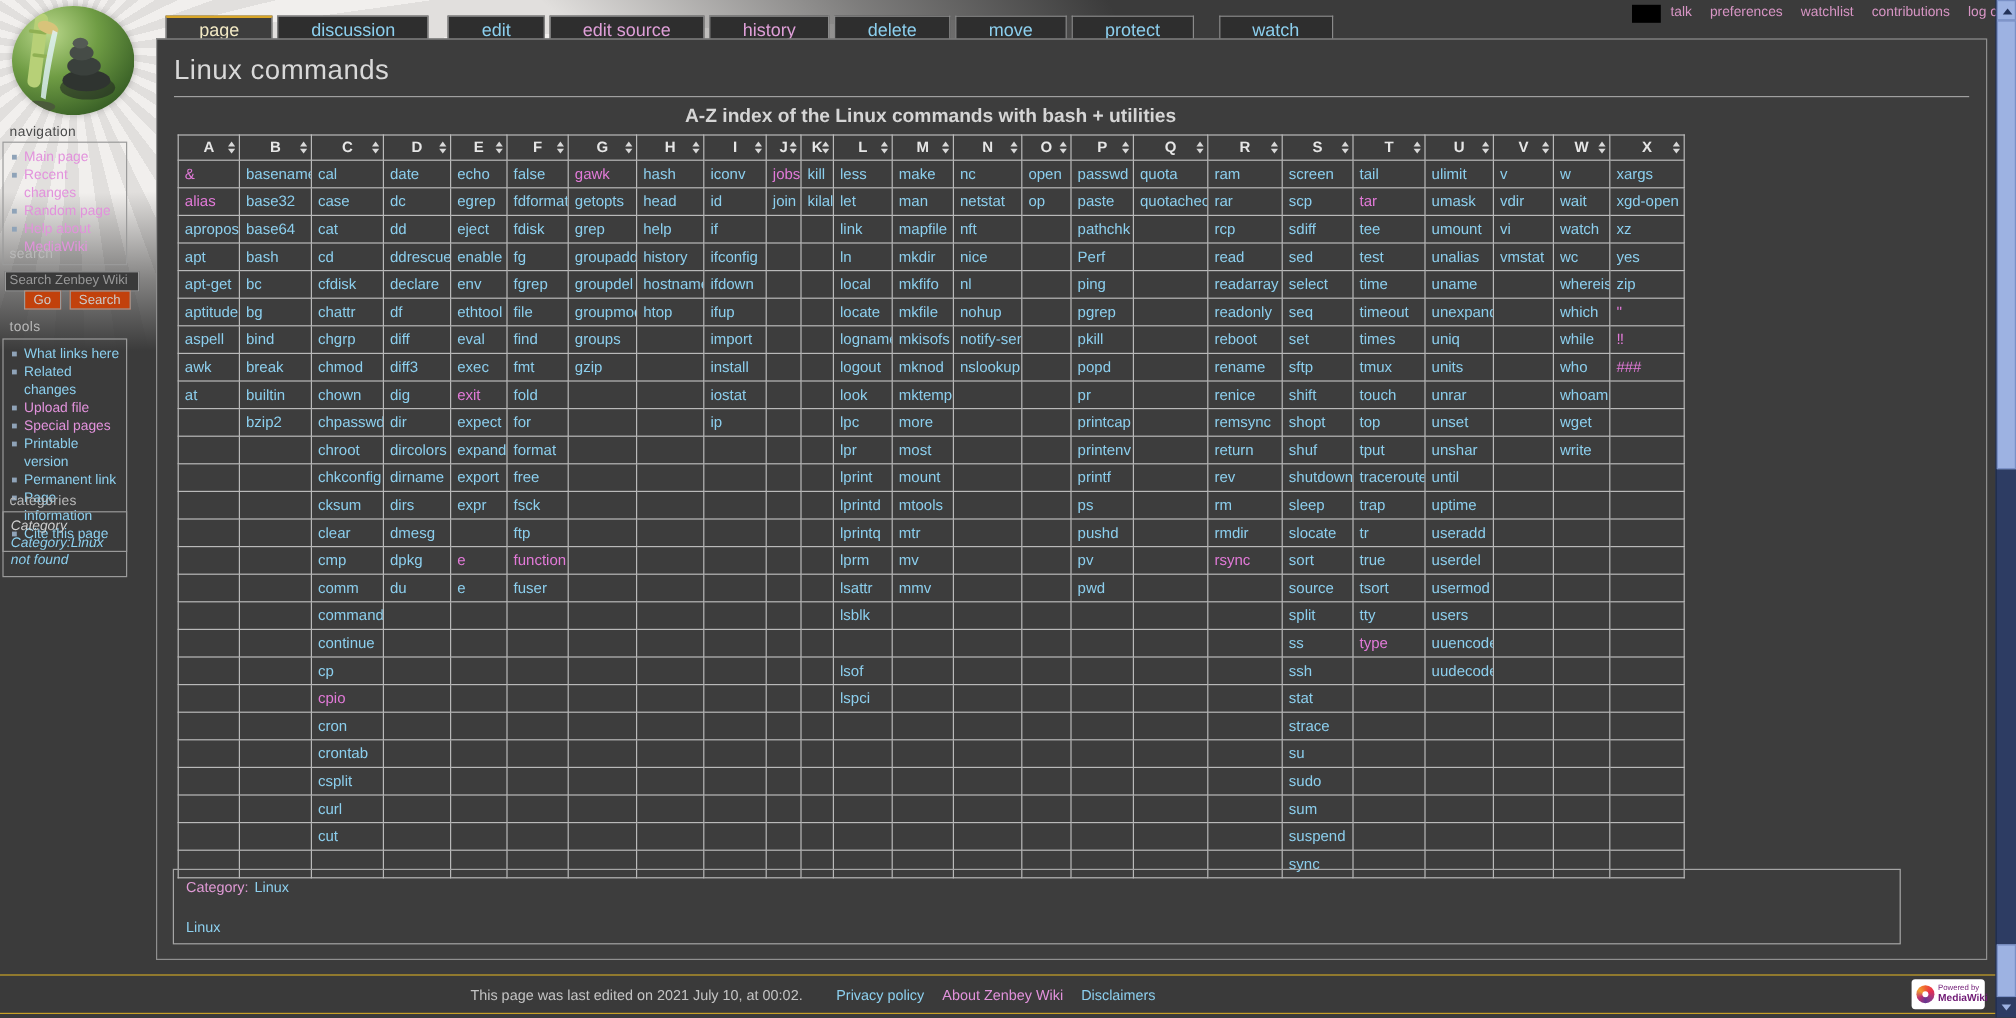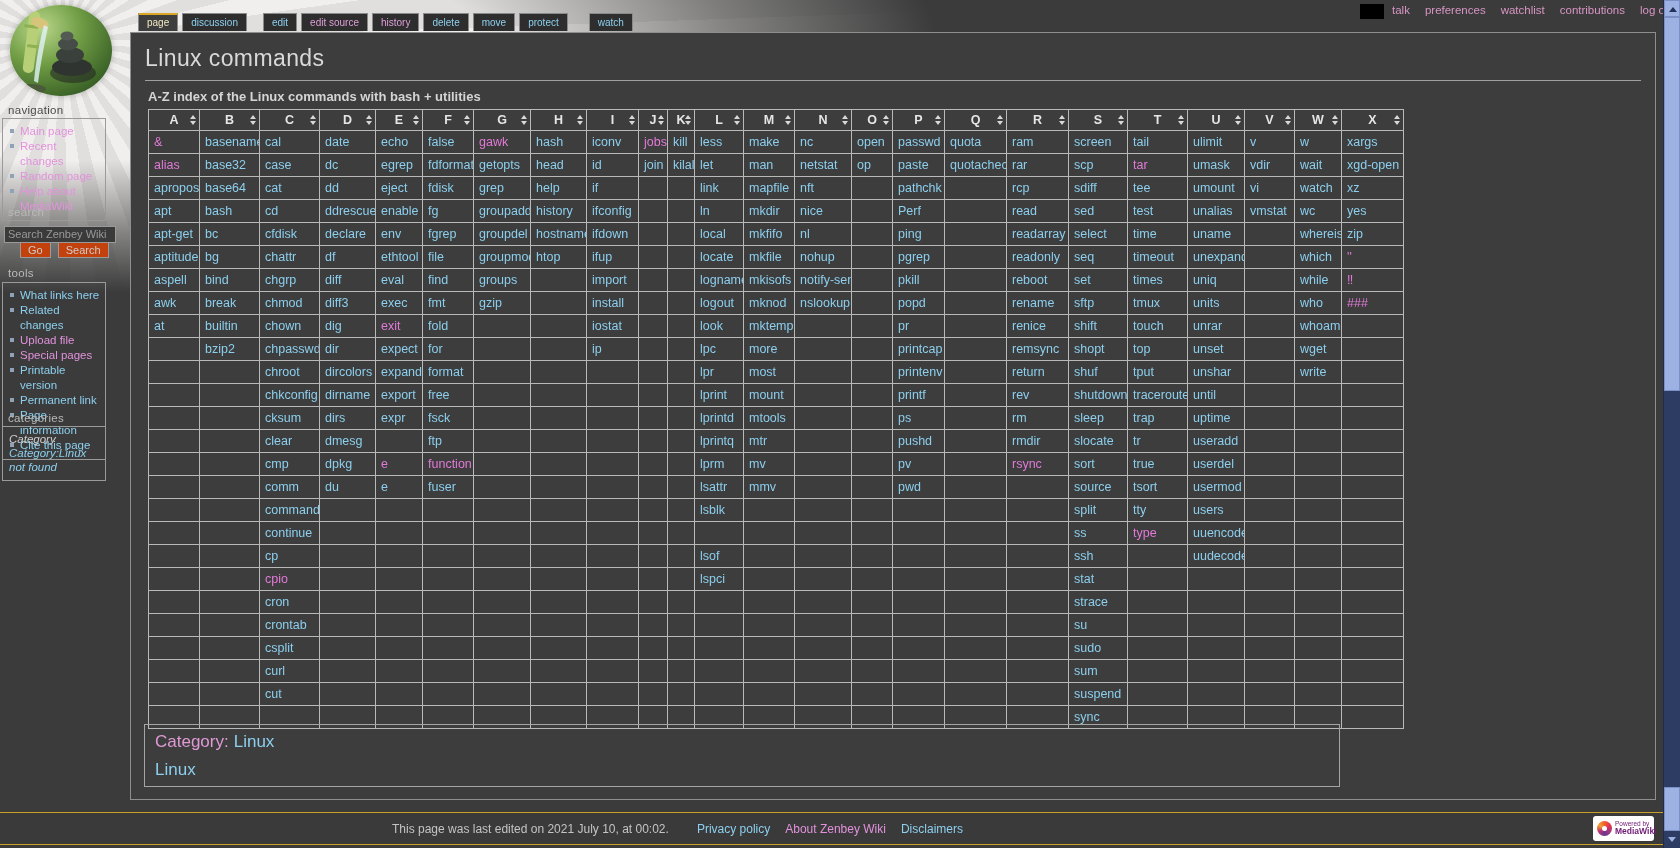--- a/index.html
+++ b/index.html
@@ -17,21 +17,21 @@
   .logo{position:absolute;left:10px;top:5px;width:102px;height:91px;border-radius:50%;
     overflow:hidden;box-shadow:0 0 6px rgba(0,0,0,.25);cursor:pointer}
 
   
   .user-box{position:absolute;left:1360px;top:4px;width:24px;height:15px;background:#000}
   .personal{position:absolute;left:1392px;top:4px;display:flex;gap:15px;font-size:11.5px}
   .personal a{color:#d795c4;text-decoration:none;cursor:pointer}
 
   
   .tabs{position:absolute;left:138px;top:13px;display:flex;align-items:flex-end;gap:4px}
-  .tab{display:inline-block;font-size:10px;padding:3px 8px 3px;background:#2e2e2e;
+  .tab{display:inline-block;font-size:15px;padding:3px 27px 3px;background:#2e2e2e;
        border:1px solid #8a8a8a;border-bottom:none;cursor:pointer;white-space:nowrap}
   .tab.t-blue{color:#8ccfee}.tab.t-pink{color:#df9fd8}
   .tab.t-active{color:#f2e9c4;background:#3d3d3d;border-top:2px solid #d9a628;padding-top:2px}
   [data-name="tab-edit"]{margin-left:12px}
   [data-name="tab-watch"]{margin-left:17px}
 
   
   .side-h{position:absolute;left:8px;font-size:11.5px;letter-spacing:.3px}
   .side-h.dark{color:#4a4a4a;text-shadow:0 1px 0 rgba(255,255,255,.25)}
   .side-h.light{color:#b9b9b9}
@@ -50,39 +50,39 @@
   .sbtns button{background:#c2410c;border:1px solid #9a9a9a;color:#ccc;font-size:11px;
     padding:1px 7px;cursor:pointer;font-family:"Liberation Sans",sans-serif}
   .cat-line{font-style:italic;font-size:11.5px;line-height:14px}
   .cat-line.gray{color:#cfcfcf}.cat-line.blue{color:#8ccfee}
 
   
   .content{position:absolute;left:130px;top:32px;width:1526px;height:768px;
     background:#3d3d3d;border:1px solid #8f8f8f;box-sizing:border-box}
   .page-title{margin:12px 14px 0;font-size:23px;font-weight:normal;color:#d9d9d9;
     padding-bottom:8px;border-bottom:1px solid #a0a0a0;letter-spacing:.4px}
-  .tbl-caption{width:1255px;margin:8px 0 5px 17px;text-align:left;color:#d5d5d5;
-    font-size:13px;font-weight:bold}
+  .tbl-caption{width:1255px;margin:8px 0 5px 17px;text-align:center;color:#d5d5d5;
+    font-size:16px;font-weight:bold}
 
   table.cmds{margin-left:17px;border-collapse:collapse;table-layout:fixed;width:1255px;font-size:12.5px}
   table.cmds th,table.cmds td{border:1px solid #b9b9b9;height:22px;padding:0 0 0 5px;
     overflow:hidden;white-space:nowrap;text-align:left}
   table.cmds th{height:20px;text-align:center;color:#e6e6e6;font-weight:bold;
     position:relative;padding:0;cursor:pointer}
   .sort{position:absolute;right:3px;top:5px}
   .sort i{display:block;width:0;height:0;border-left:3.5px solid transparent;border-right:3.5px solid transparent}
   .sort .up{border-bottom:4px solid #d8d8d8;margin-bottom:2px}
   .sort .dn{border-top:4px solid #d8d8d8}
   td a{text-decoration:none;cursor:pointer}
   td a.blue{color:#8ccfee}
   td a.pink{color:#e27ad8}
 
   
-  .catbar{position:absolute;left:13px;top:691px;width:1196px;height:63px;
-    border:1px solid #a5a5a5;box-sizing:border-box;padding:7px 10px;font-size:17px}
+  .catbar{position:absolute;left:13px;top:691px;width:1440px;height:63px;
+    border:1px solid #a5a5a5;box-sizing:border-box;padding:7px 10px;font-size:12px}
   .catbar .clabel{color:#e09ad5}
   .catbar a{color:#8ccfee;text-decoration:none;cursor:pointer;margin-left:5px}
   .catbar .below{position:absolute;left:10px;bottom:6px;margin-left:0}
 
   
   .footer{position:absolute;left:0;top:812px;width:1663px;height:33px;background:#3a3a3a;
     border-top:1px solid #c9a227;border-bottom:1px solid #c9a227;display:flex;align-items:center;
     justify-content:center;gap:28px;font-size:12px;color:#c4c4c4;box-sizing:border-box;padding-right:308px}
   .footer a{text-decoration:none;cursor:pointer}
   .footer a.lk-blue{color:#8ccfee}.footer a.lk-pink{color:#e292dc}

